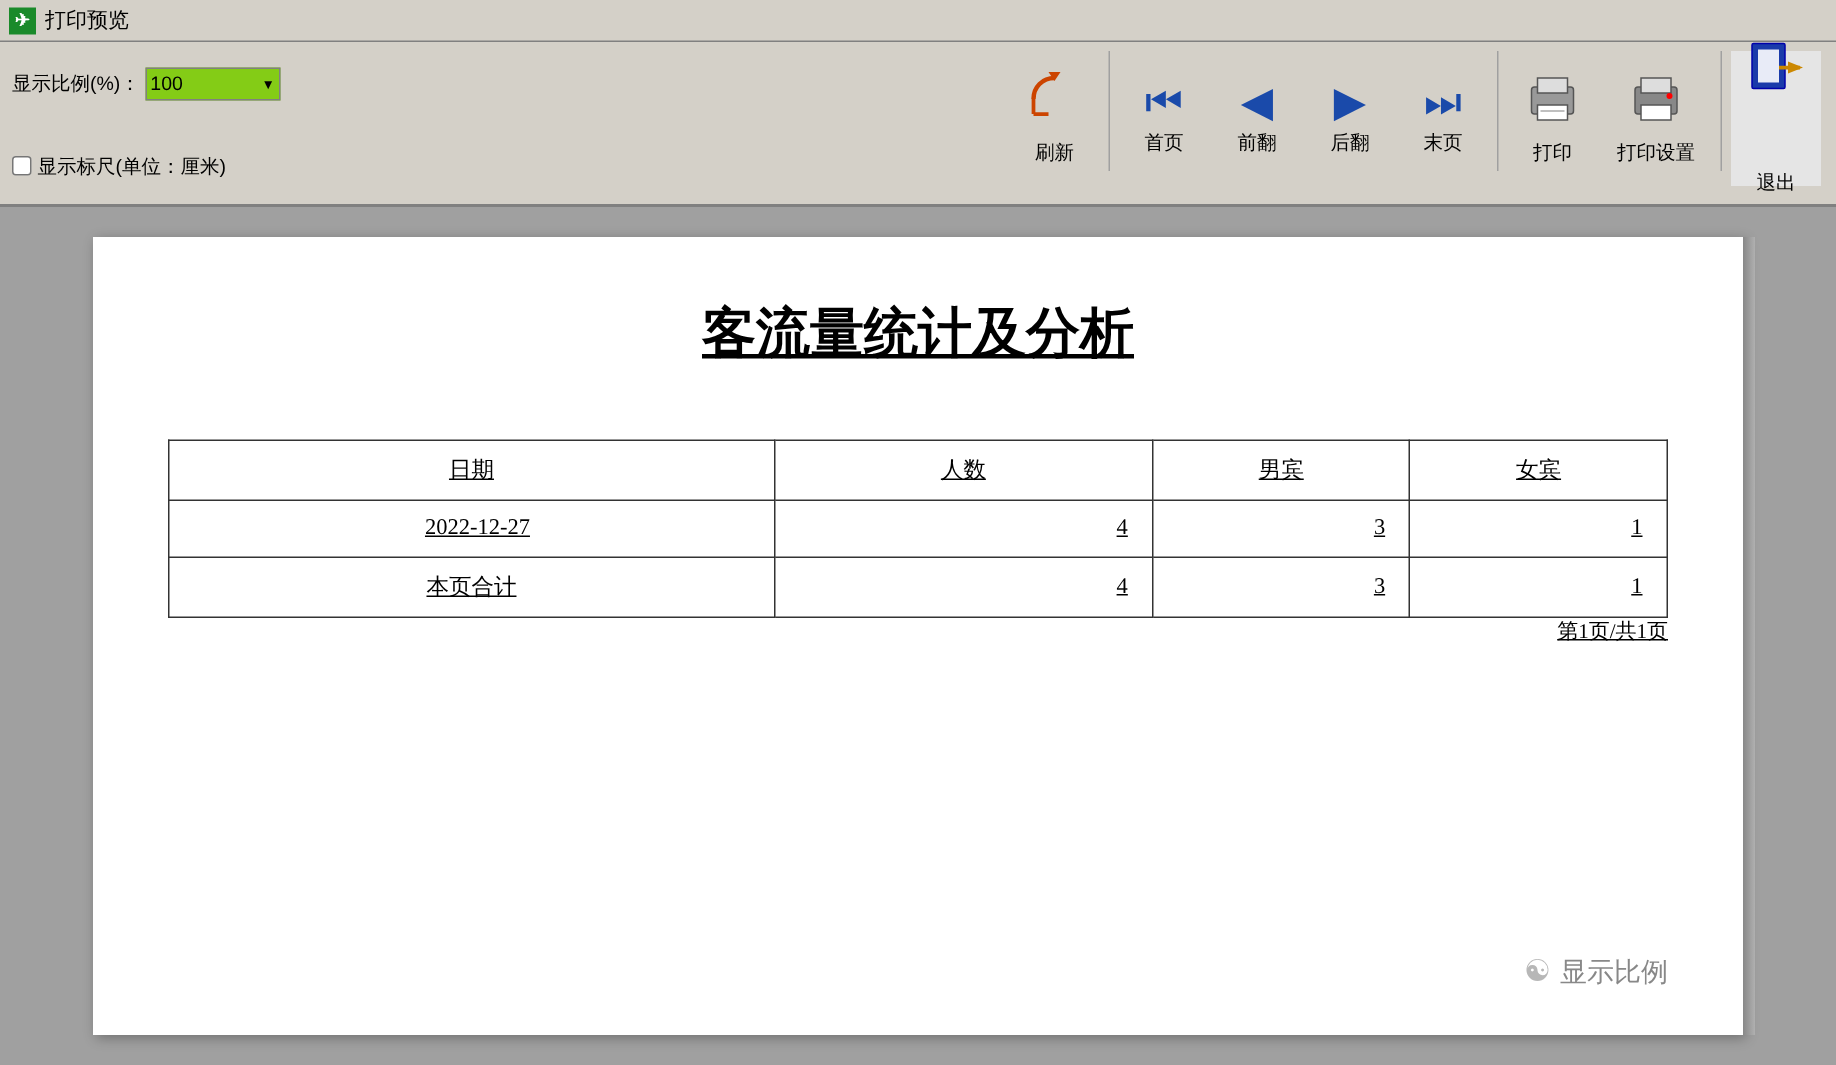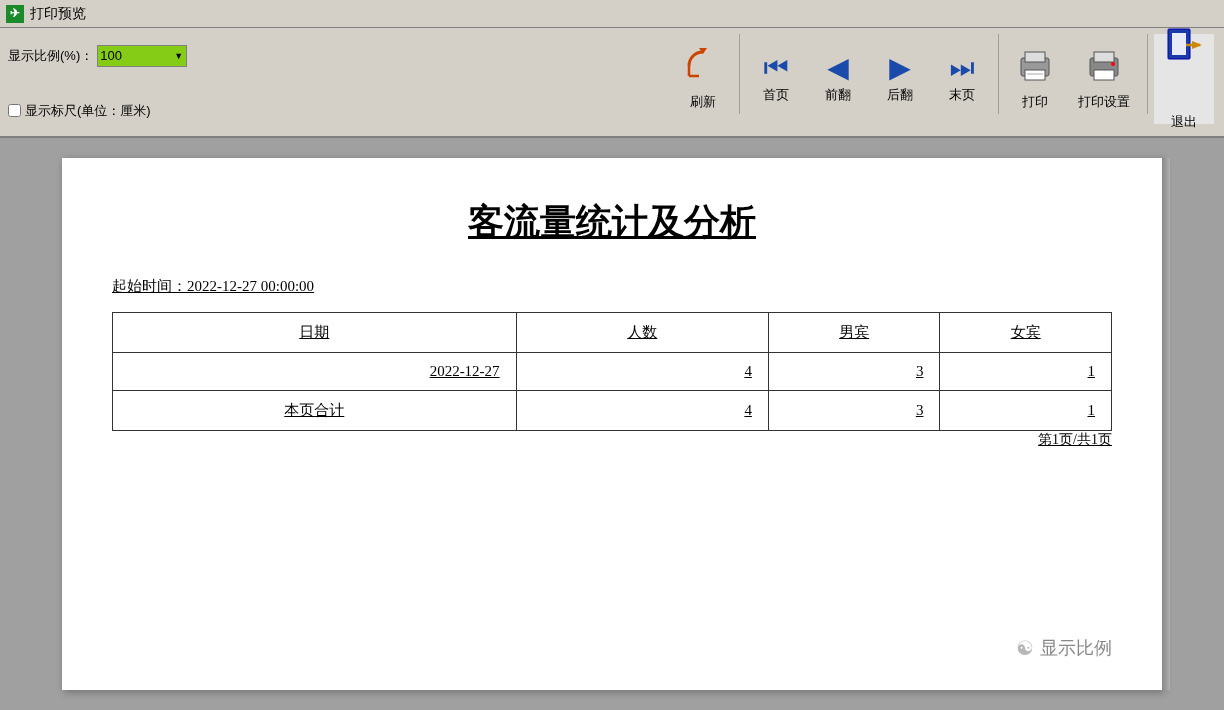--- a/index.html
+++ b/index.html
@@ -203,21 +203,21 @@
       padding: 10px 16px;
       text-align: center;
     }
 
     .data-table th {
       font-weight: normal;
       background: white;
     }
 
     .data-table td.left-align {
-      text-align: right;
+      text-align: center;
       padding-left: 24px;
     }
 
     .data-table td.right-align {
       text-align: right;
       padding-right: 16px;
     }
 
     .col-date { width: 40%; }
     .col-count { width: 25%; }
@@ -359,23 +359,20 @@
   </div>
 </div>
 
 <div class="content-area">
   <div class="paper">
     <div class="paper-right-border"></div>
 
     <h1 class="report-title">客流量统计及分析</h1>
 
     <div class="time-range">
-      <span>
-        <span>起始时间：</span><span>2022-12-27 00:00:00</span>
-      </span>
     </div>
 
     <table class="data-table">
       <thead>
         <tr>
           <th class="col-date">日期</th>
           <th class="col-count">人数</th>
           <th class="col-male">男宾</th>
           <th class="col-female">女宾</th>
         </tr>

